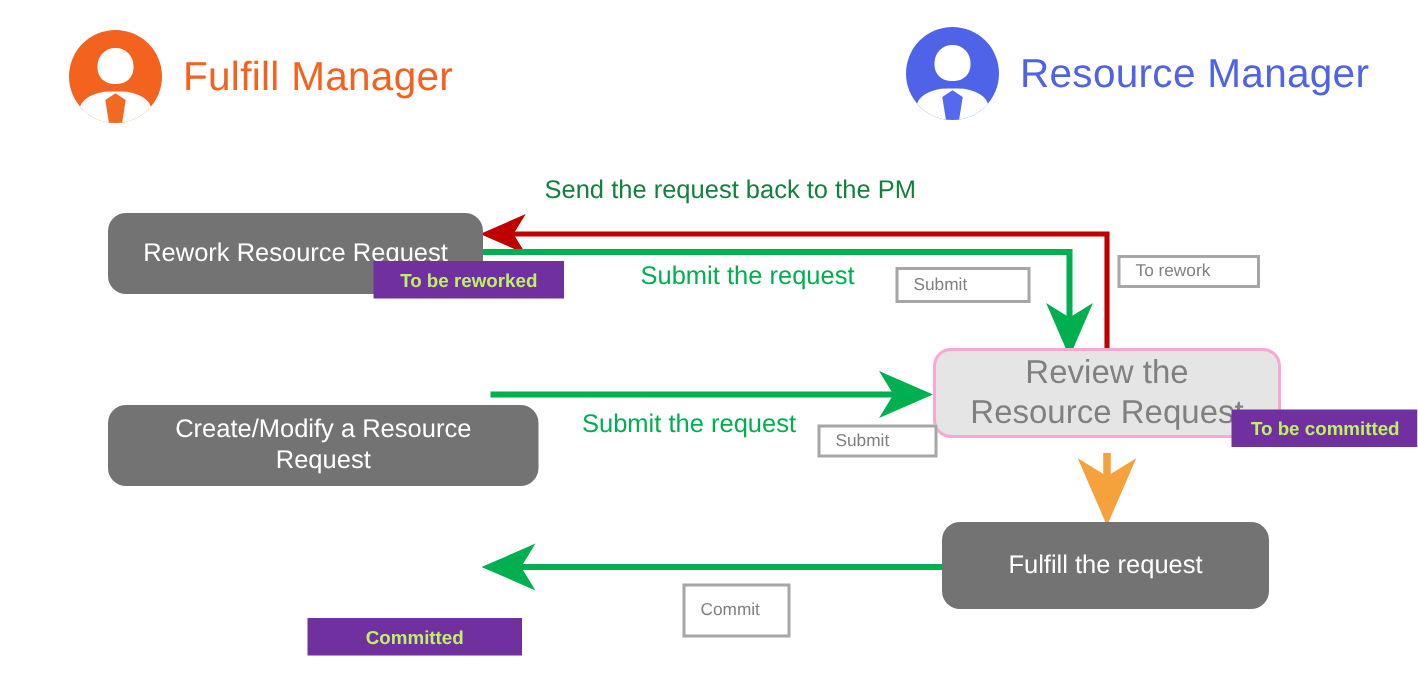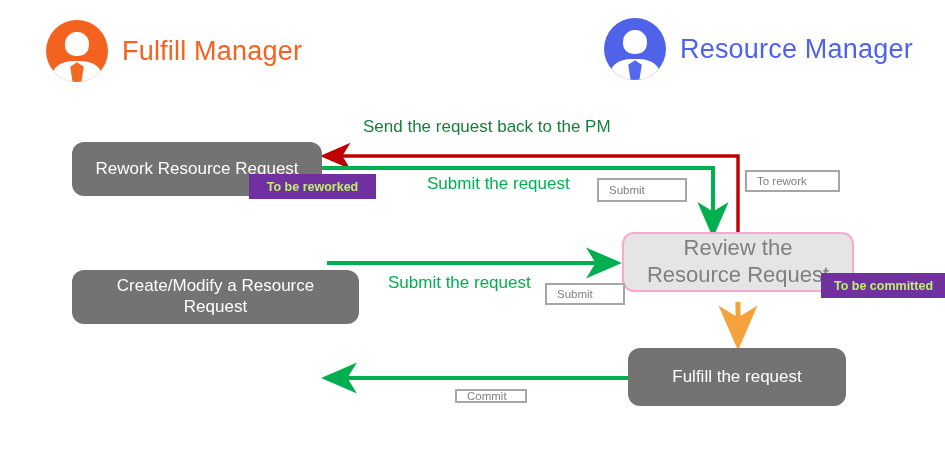--- a/index.html
+++ b/index.html
@@ -190,30 +190,31 @@
   <div class="node filled" style="left:72px; top:238px; width:287px; height:54px;margin-top:32px;">Create/Modify a Resource Request</div>
 
 
   <div class="node outlined" style="left:622px; top:232px; width:232px; height:60px;">Review the Resource Request</div>
 
   <div class="node filled" style="left:628px; top:348px; width:218px; height:58px;text-align:right;">Fulfill the request</div>
 
   <div class="badge" style="left:249px; top:174px; width:127px; height:25px;">To be reworked</div>
 
 
+  <div class="badge" style="left:205px; top:412px; width:143px; height:25px;">Committed</div>
 
   <div class="badge" style="left:798px; top:273px; width:125px; height:25px;margin-left:23px;">To be committed</div>
 
   <div class="chip" style="left:597px; top:178px; width:90px; height:24px;">Submit</div>
 
   <div class="chip" style="left:745px; top:170px; width:95px; height:22px;">To rework</div>
 
   <div class="chip" style="left:545px; top:283px; width:80px; height:22px;">Submit</div>
 
-  <div class="chip" style="left:455px; top:389px; width:72px; height:14px;">Commit</div>
+  <div class="chip" style="left:455px; top:389px; width:72px; height:36px;">Commit</div>
 
   <div class="edge-label" style="left:363px; top:117px; color:#15803d;">Send the request back to the PM</div>
 
   <div class="edge-label" style="left:427px; top:174px; color:#00b050;">Submit the request</div>
 
   <div class="edge-label" style="left:388px; top:273px; color:#00b050;">Submit the request</div>
 
 </div>
 
 </body></html>

